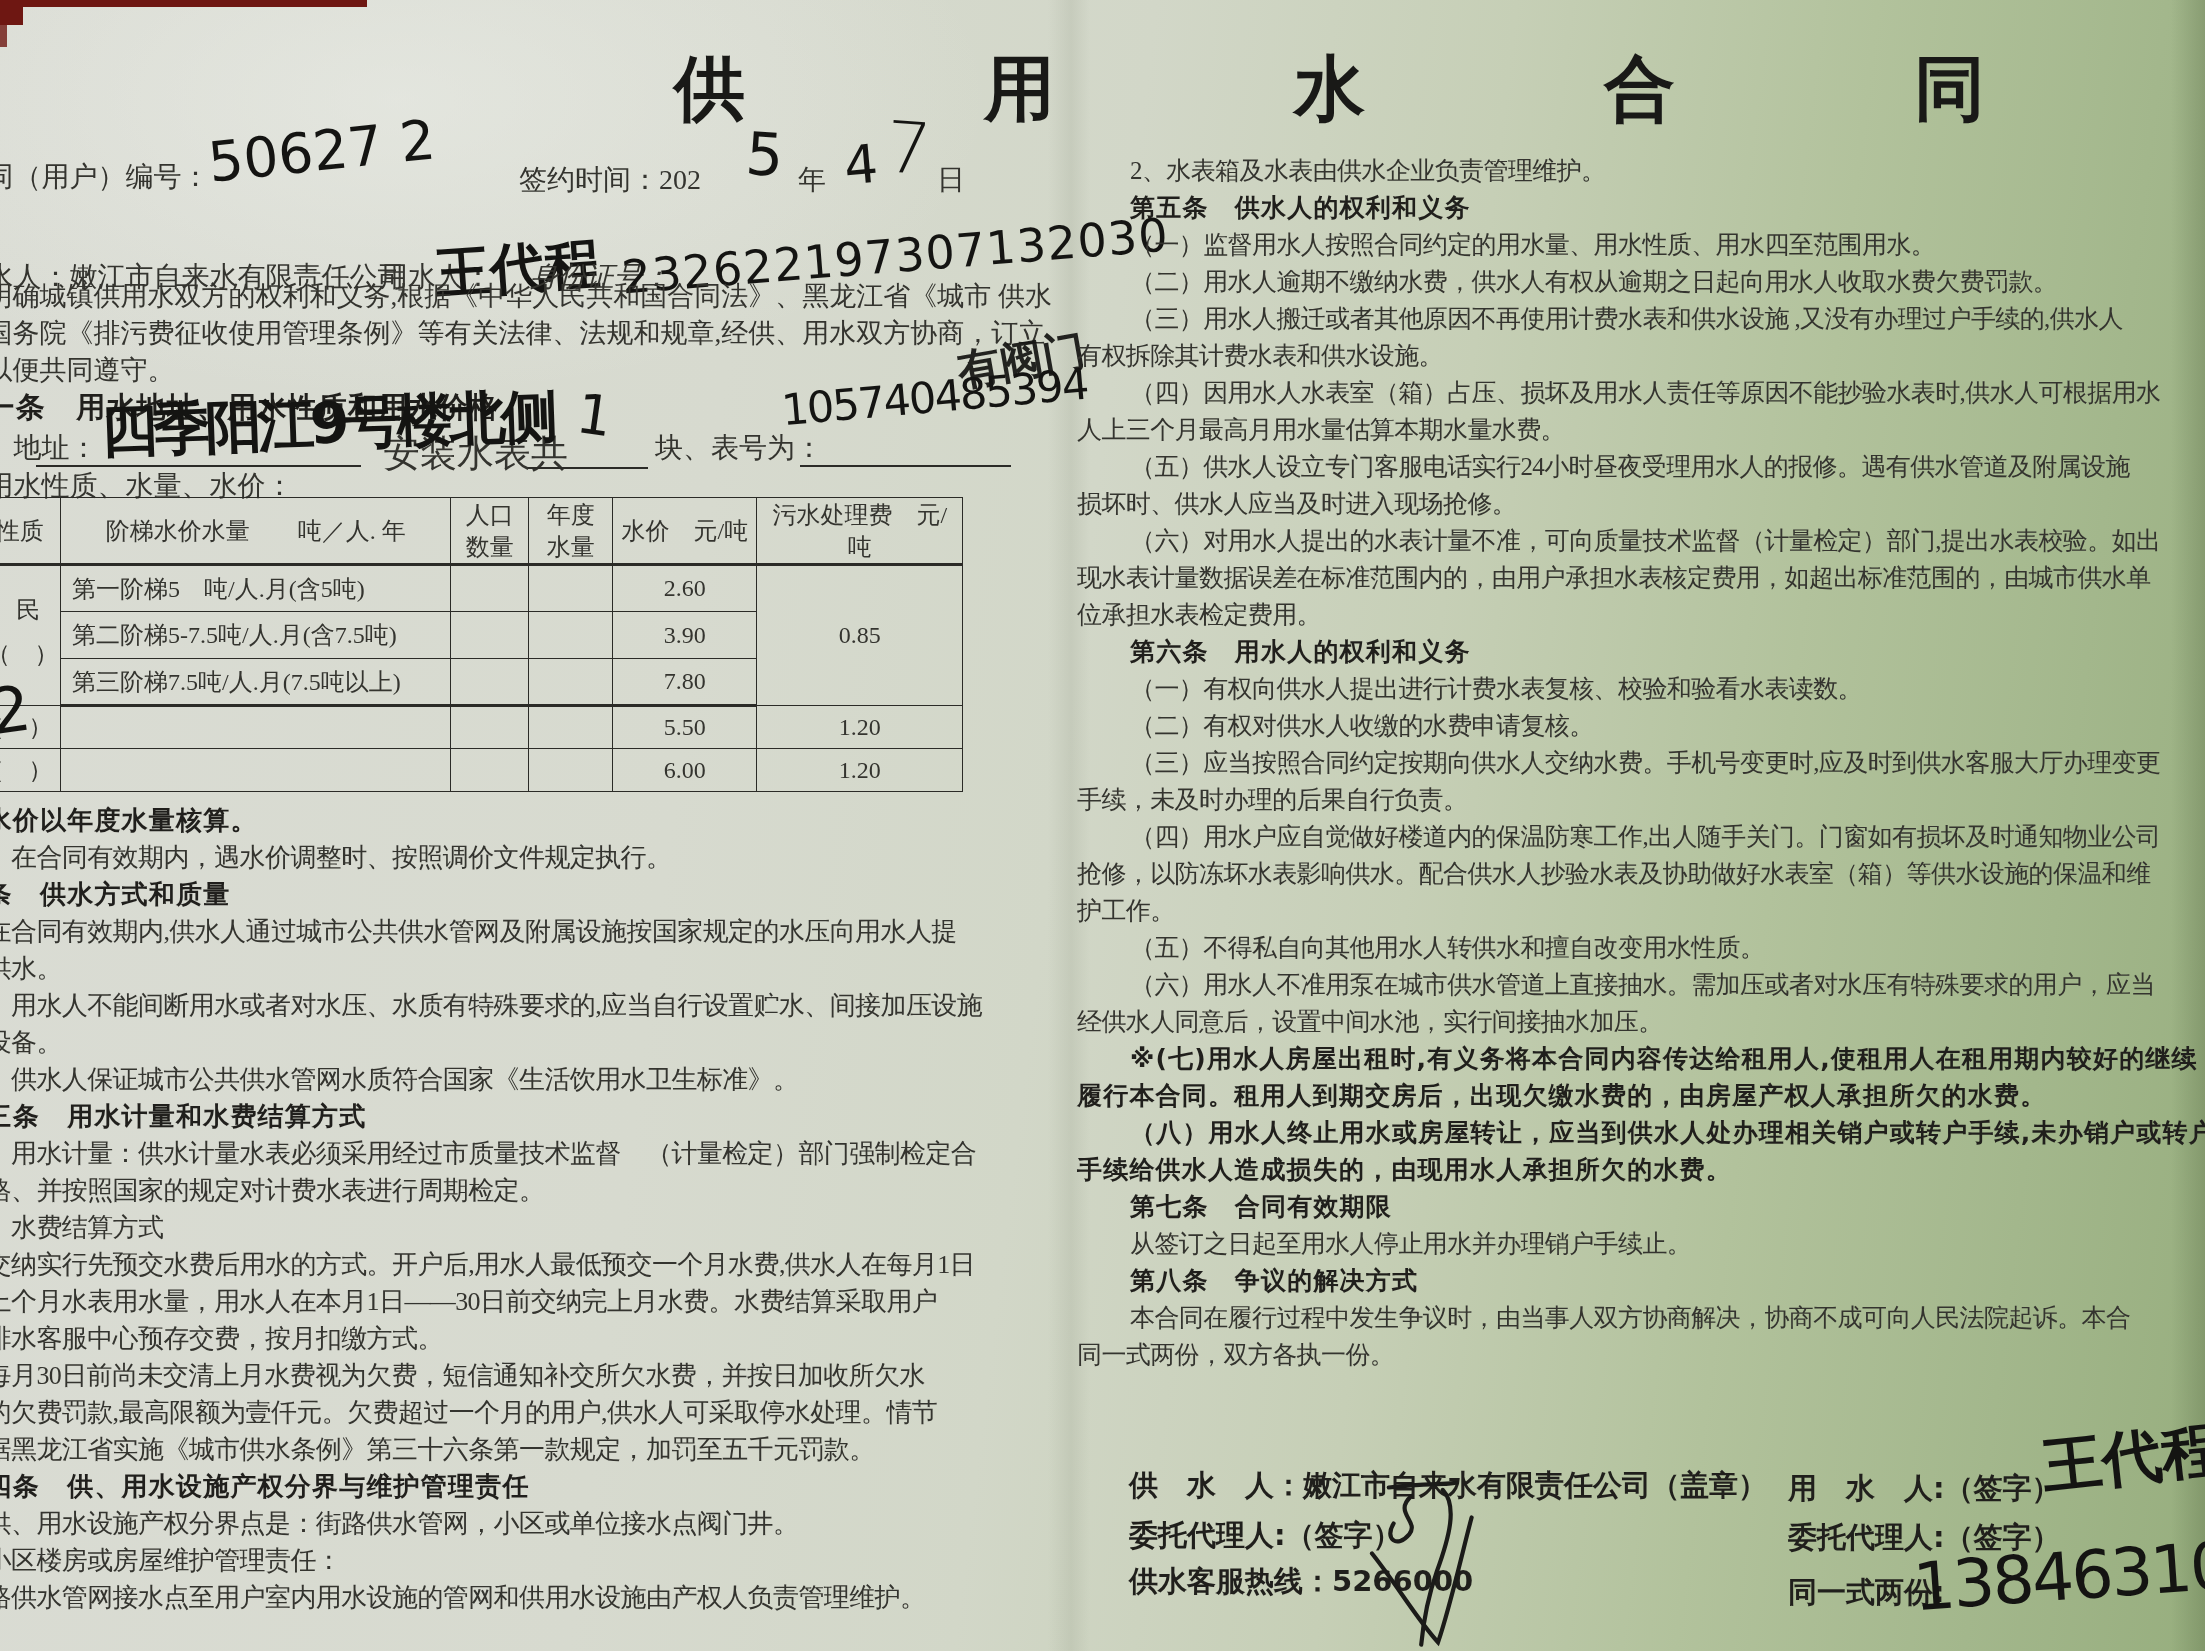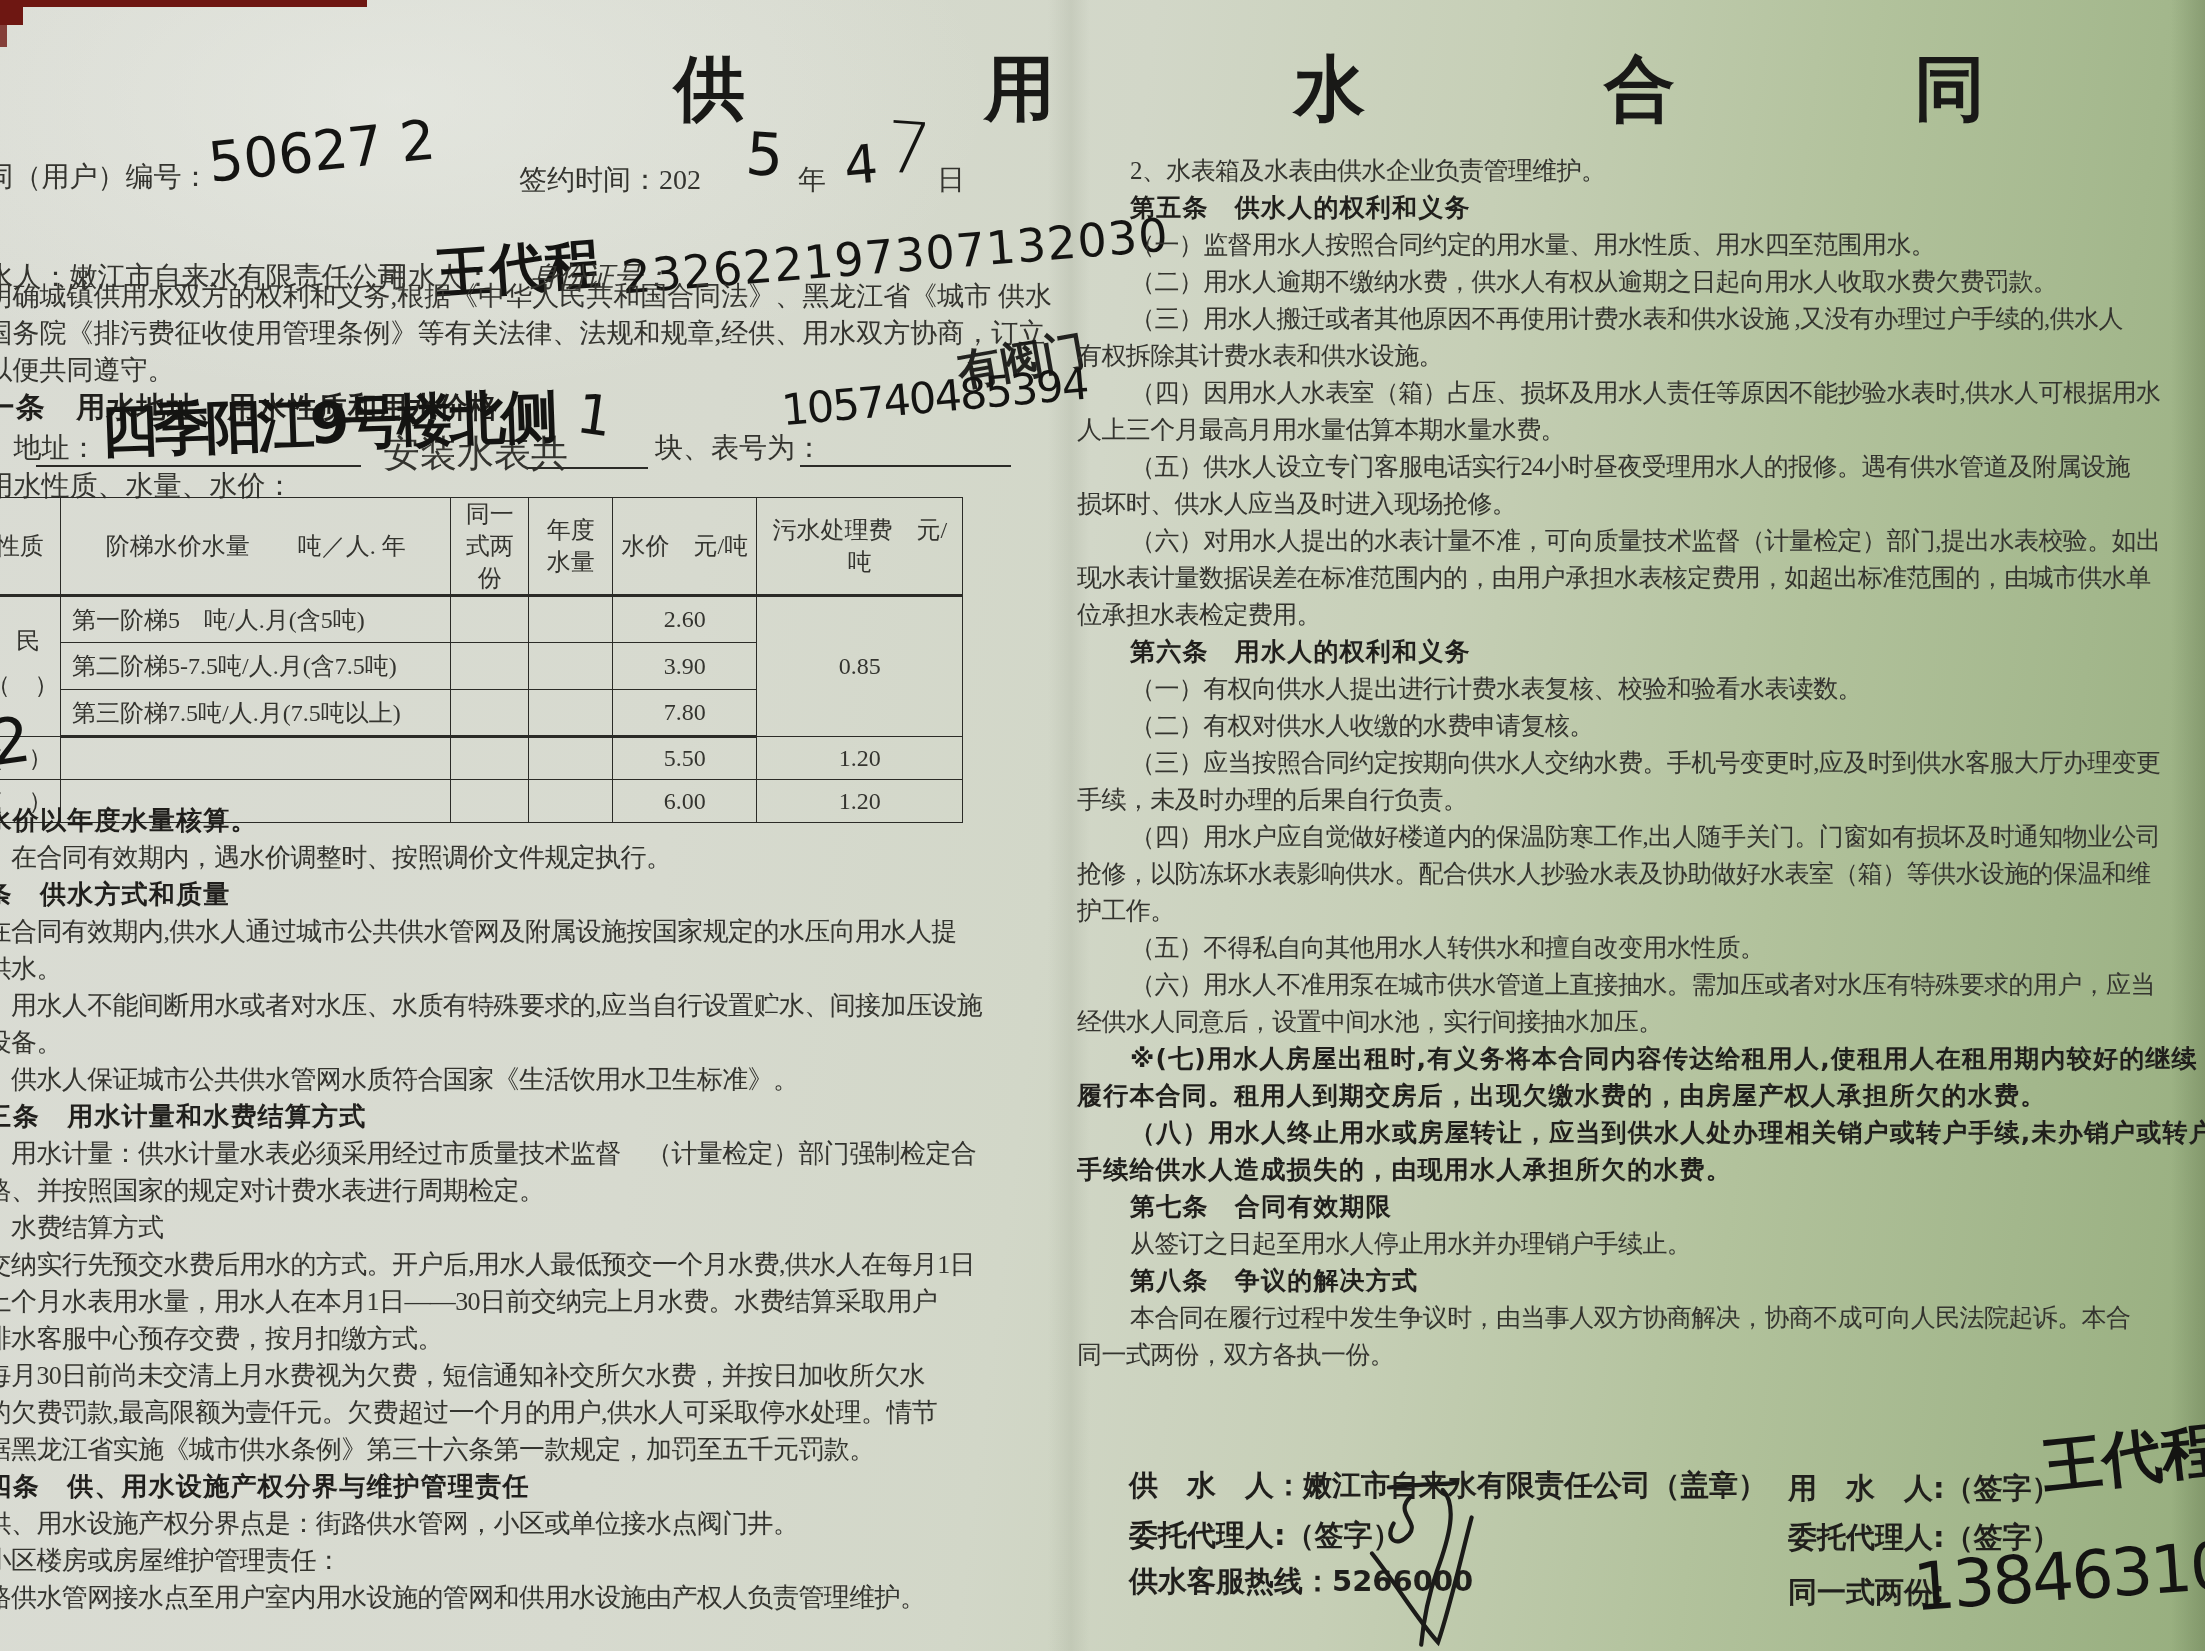--- a/index.html
+++ b/index.html
@@ -100,21 +100,21 @@
           <col style="width:390px;">
           <col style="width:78px;">
         <col style="width:84px;">
           <col style="width:144px;">
           <col style="width:206px;">
       </colgroup>
       <tbody>
           <tr style="height:67px;">
         <th class="thick">性质</th>
         <th class="thick">阶梯水价水量　　吨／人. 年</th>
-        <th class="thick" style="white-space:normal;padding:0 12px;">同一式两份</th>
+        <th class="thick" style="white-space:normal;padding:0 12px;">人口数量</th>
         <th class="thick" style="white-space:normal;padding:0 14.4px;text-align:center;">年度水量</th>
         <th class="thick">水价　元/吨</th>
         <th class="thick">污水处理费　元/吨</th>
       </tr>
       <tr style="height:47px;">
         <td rowspan="3" style="position:relative;">
           <div style="position:relative;left:8.4px;top:-9.6px;">民</div>
           <div style="position:relative;left:2.4px;top:2.4px;">（　）</div>
           <div class="hw" style="left:10.8px;top:108px;font-size:63px;transform:rotate(-8deg);">2</div>
         </td>

